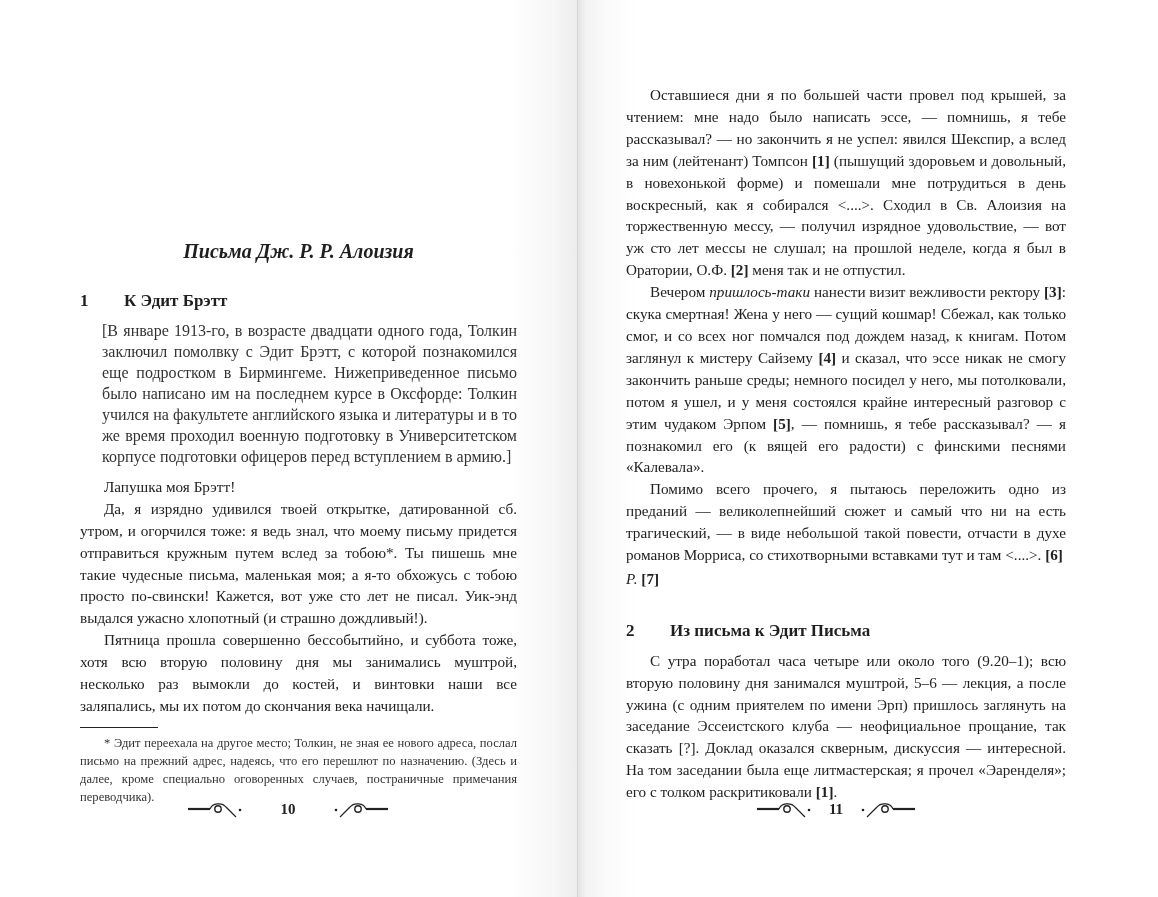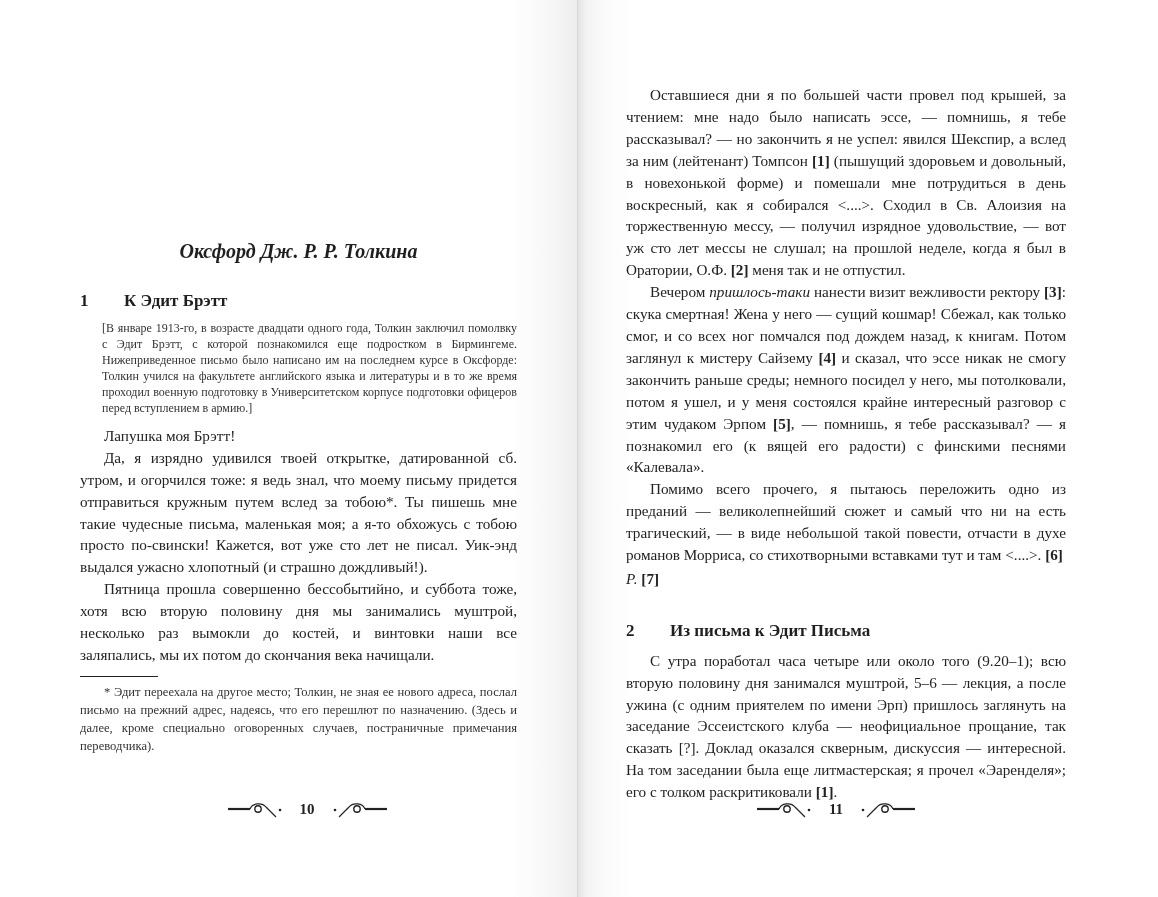--- a/index.html
+++ b/index.html
@@ -21,45 +21,45 @@
   .col { position: absolute; font-size: 15.2px; line-height: 21.9px; text-align: justify; }
   .left .col { left: 80px; width: 437px; }
   .right .col { left: 48px; width: 440px; margin-top: 8px; }
 
   .book-title { position: absolute; left: 80px; width: 437px; top: 240px; text-align: center;
     font-size: 20px; font-weight: bold; font-style: italic; color: #1f1f1f; }
   .letter-head { display: flex; align-items: baseline; font-size: 17px; font-weight: bold; color: #1f1f1f; }
   .letter-head .num { width: 44px; font-style: normal; }
   .letter-head .ttl { }
 
-  .intro { font-size: 12px; line-height: 16px; padding-left: 22px; color: #333; }
+  .intro { font-size: 16px; line-height: 21px; padding-left: 22px; color: #333; }
   .dateline { font-style: italic; font-size: 15.2px; line-height: 22px; }
   p { margin: 0; text-indent: 24px; }
   .it { font-style: italic; }
   .ref { font-weight: bold; }
   .sig { text-align: left; }
 
   .fn-rule { width: 78px; height: 1px; background: #222; margin: 10px 0 6px 0; }
   .footnote { font-size: 12.6px; line-height: 18px; color: #333; }
   .footnote p { text-indent: 24px; }
 
   .folio { position: absolute; top: 800px; display: flex; align-items: center; justify-content: center;
     width: 200px; font-weight: bold; font-size: 15px; color: #222; }
-  .left .folio { left: 207px; }
+  .left .folio { left: 188px; justify-content: space-between; }
   .right .folio { left: 158px; }
   .folio .n { margin: 0 12px; }
   .orn { width: 60px; height: 18px; }
 </style>
 </head>
 <body>
 
 <div class="spread">
 
   <div class="page left">
-    <div class="book-title">Оксфорд Дж. Р. Р. Толкина</div>
+    <div class="book-title">Письма Дж. Р. Р. Алоизия</div>
 
     <div class="col" style="top:290px;">
       <div class="letter-head">
         <span class="num">1</span>
         <span class="ttl">К Эдит Брэтт</span>
       </div>
       <div class="intro" style="margin-top:8px;">[В январе 1913-го, в возрасте двадцати одного года, Толкин заключил помолвку с Эдит Брэтт, с которой познакомился еще подростком в Бирмингеме. Нижеприведенное письмо было написано им на последнем курсе в Оксфорде: Толкин учился на факультете английского языка и литературы и в то же время проходил военную подготовку в Университетском корпусе подготовки офицеров перед вступлением в армию.]</div>
 
 
       <div style="margin-top:9px;">

